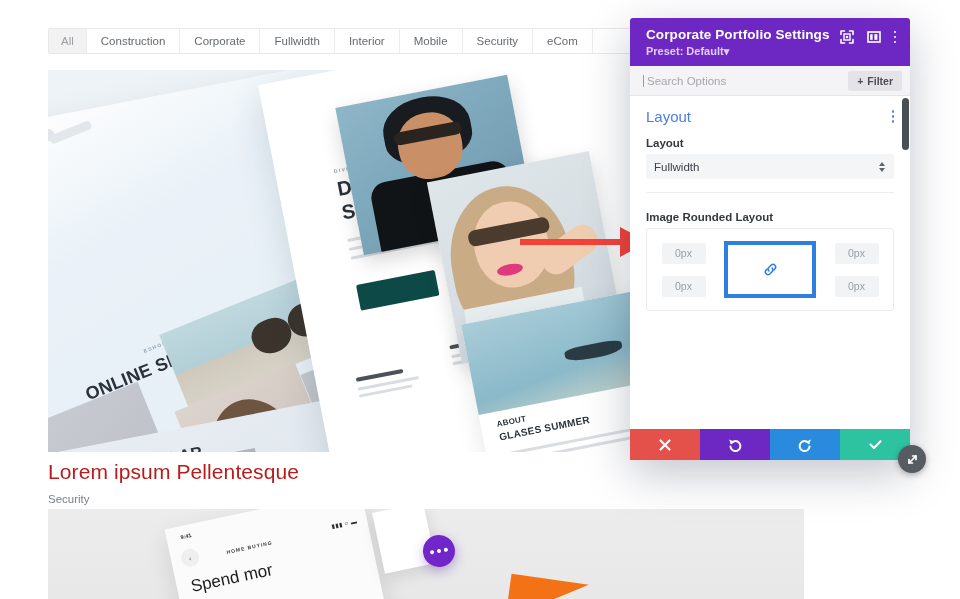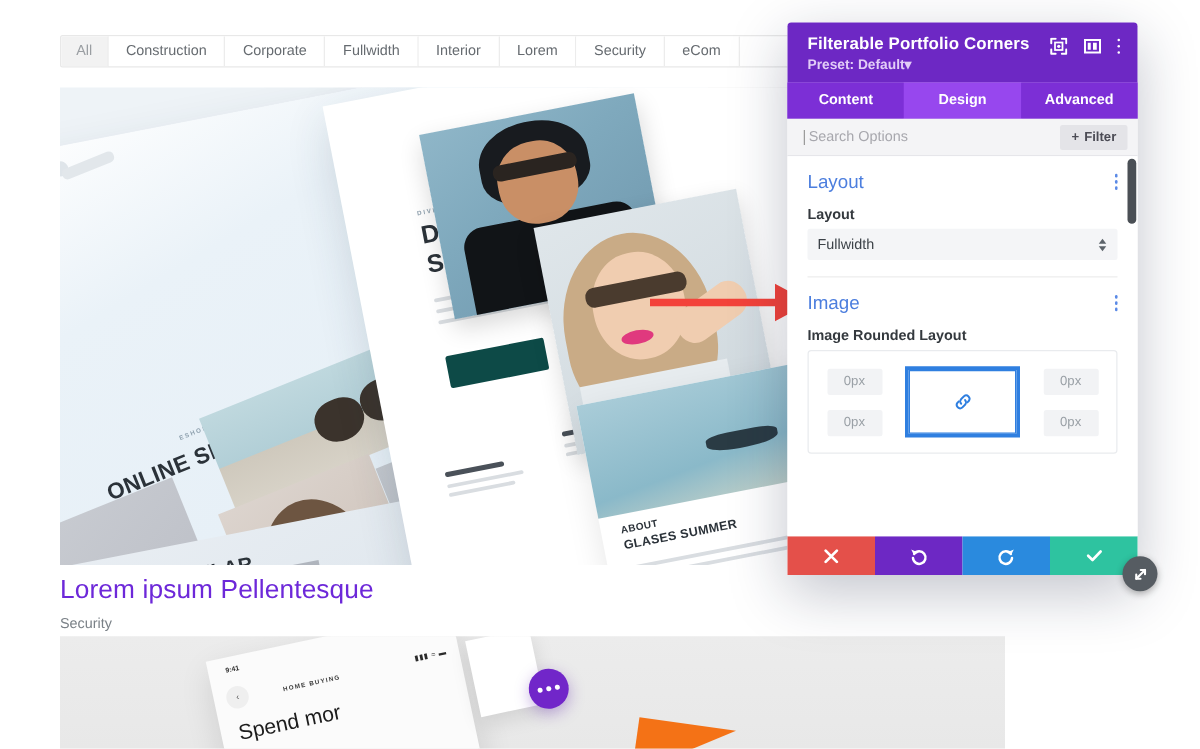--- a/index.html
+++ b/index.html
@@ -123,21 +123,21 @@
   .about-sg{position:absolute;left:96px;top:44px;width:58px;height:14px;background:#2a3b44;border-radius:30% 30% 45% 45%;}
   
   #rect-sun { left:-40px; top:360px; width:340px; height:150px;
      background:linear-gradient(160deg,#e9eef3,#dde5ec); transform: rotate(-11deg); }
   #sunglass-photo{ left:30px; top:395px; width:190px; height:120px;
      background:linear-gradient(160deg,#b9bec6,#9fa5ae); transform:rotate(-11deg);}
 
   
   #project-title {
     position:absolute; left:48px; top:460px;
-    font-size: 21px; color:#6d28d9; font-weight:400; letter-spacing:.1px;
+    font-size: 21px; color:#b91c1c; font-weight:400; letter-spacing:.1px;
   }
   #project-cat {
     position:absolute; left:48px; top:493px;
     font-size: 11.5px; color:#7a8187;
   }
 
   
   #portfolio-item-2 {
     position:absolute; left:48px; top:509px;
     width: 756px; height: 90px; overflow:hidden;
@@ -294,21 +294,21 @@
       <div class="filter-tab">
         <span>Corporate</span>
       </div>
       <div class="filter-tab">
         <span>Fullwidth</span>
       </div>
       <div class="filter-tab">
         <span>Interior</span>
       </div>
       <div class="filter-tab">
-        <span>Lorem</span>
+        <span>Mobile</span>
       </div>
       <div class="filter-tab">
         <span>Security</span>
       </div>
       <div class="filter-tab">
         <span>eCom</span>
       </div>
     </div>
 
   <div id="portfolio-item-1">
@@ -414,21 +414,21 @@
         <i></i>
         <i></i>
     </div>
     <div id="orange-arrow"></div>
   </div>
 
   <div id="settings-panel">
 
     <div id="panel-header">
       <div>
-        <div id="panel-title">Filterable Portfolio Corners</div>
+        <div id="panel-title">Corporate Portfolio Settings</div>
         <div id="panel-preset">
           <span>Preset: Default</span><span>▾</span>
         </div>
       </div>
       <div id="header-icons">
         <span class="hicon">
           <svg width="14" height="14" viewBox="0 0 14 14">
             <path d="M1 1 h3.5 M1 1 v3.5 M13 1 h-3.5 M13 1 v3.5 M1 13 h3.5 M1 13 v-3.5 M13 13 h-3.5 M13 13 v-3.5" stroke="#fff" stroke-width="1.6" fill="none" stroke-linecap="round"></path>
             <rect x="4" y="4" width="6" height="6" fill="none" stroke="#fff" stroke-width="1.4"></rect>
             <circle cx="7" cy="7" r="1.3" fill="#fff"></circle>
@@ -442,25 +442,20 @@
           </svg>
         </span>
         <span class="hicon dots-v">
           <i></i>
             <i></i>
             <i></i>
         </span>
       </div>
     </div>
 
-    <div id="panel-tabs">
-      <div class="ptab">Content</div>
-      <div class="ptab active">Design</div>
-      <div class="ptab">Advanced</div>
-    </div>
 
     <div id="panel-search">
       <input id="search-input" type="text" placeholder="Search Options" style="">
       <div id="filter-btn">
         <span>+</span>
         <span>Filter</span>
       </div>
     </div>
 
     <div id="panel-body">
@@ -483,28 +478,20 @@
           <span class="sel-arrows">
               <b class="up"></b>
               <b class="dn"></b>
             </span>
         </div>
       </div>
 
       <div class="hr-sep"></div>
 
       <div class="toggle-section">
-        <div class="section-head">
-          <span class="section-title">Image</span>
-          <span class="dots-v dots-v-blue">
-              <i></i>
-              <i></i>
-              <i></i>
-            </span>
-        </div>
         <div class="field-label">Image Rounded Layout</div>
         <div id="corners-box">
           <input class="corner-input" value="0px" style="">
           <div id="corner-center">
             <svg width="17" height="17" viewBox="0 0 20 20">
               <g stroke="#2f7fe0" stroke-width="1.8" fill="none" stroke-linecap="round">
                 <path d="M8.2 11.8 a3.2 3.2 0 0 1 0-4.5 l2.6-2.6 a3.2 3.2 0 0 1 4.5 4.5 l-1.3 1.3"></path>
                 <path d="M11.8 8.2 a3.2 3.2 0 0 1 0 4.5 l-2.6 2.6 a3.2 3.2 0 0 1-4.5-4.5 l1.3-1.3"></path>
               </g>
             </svg>

